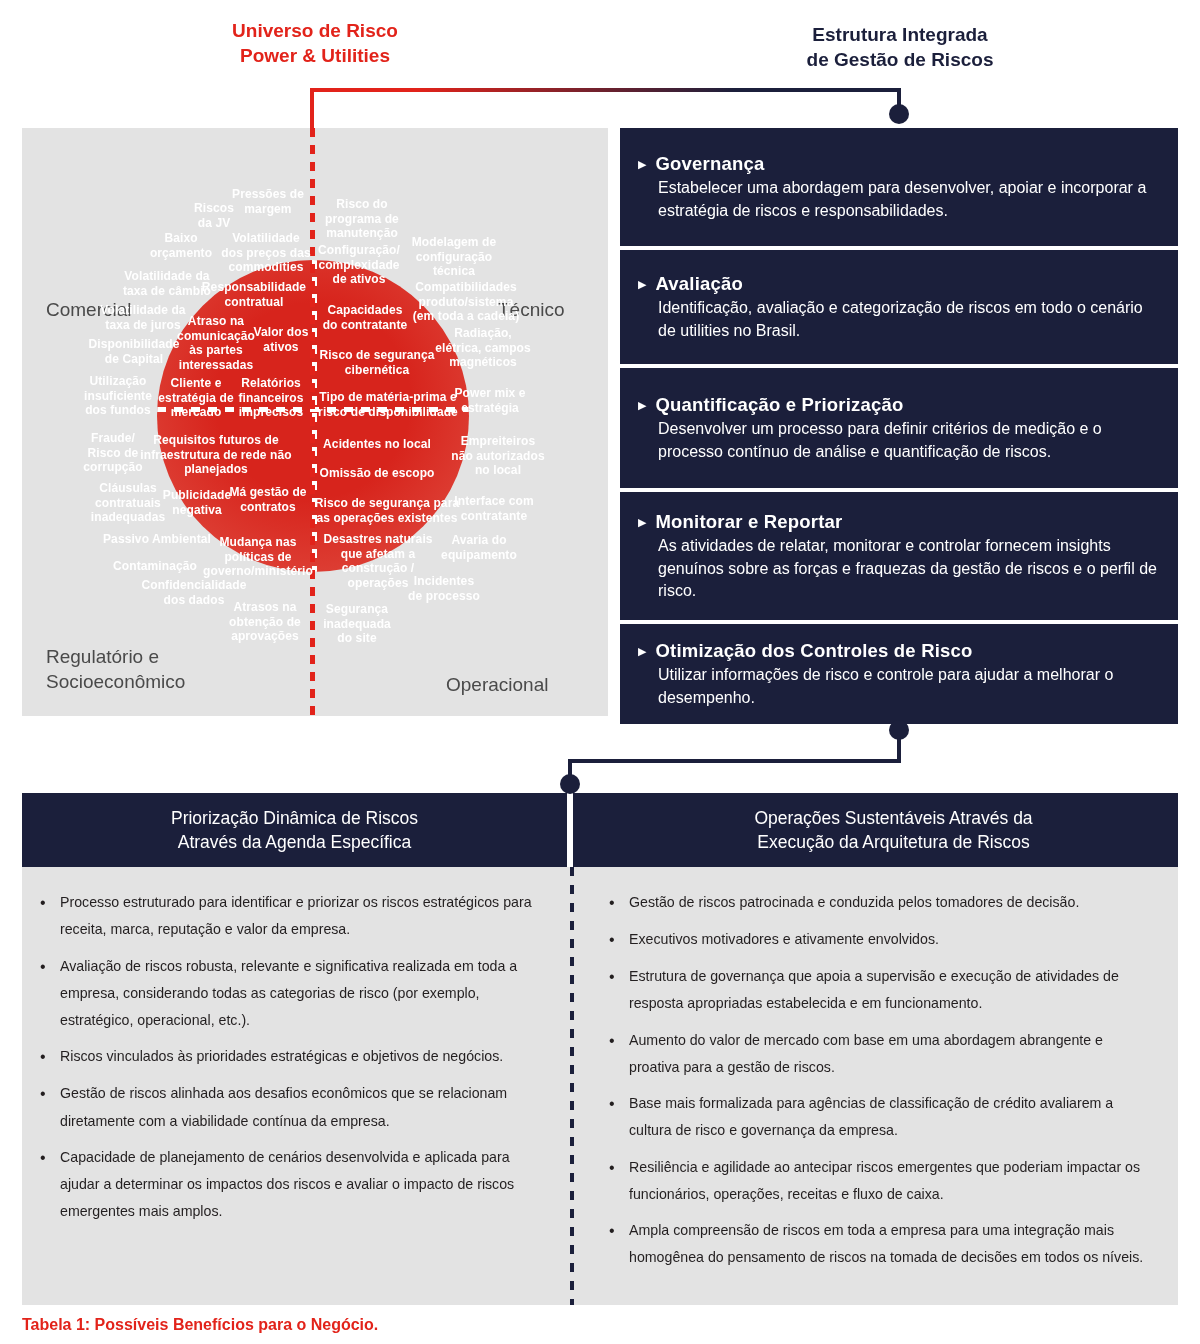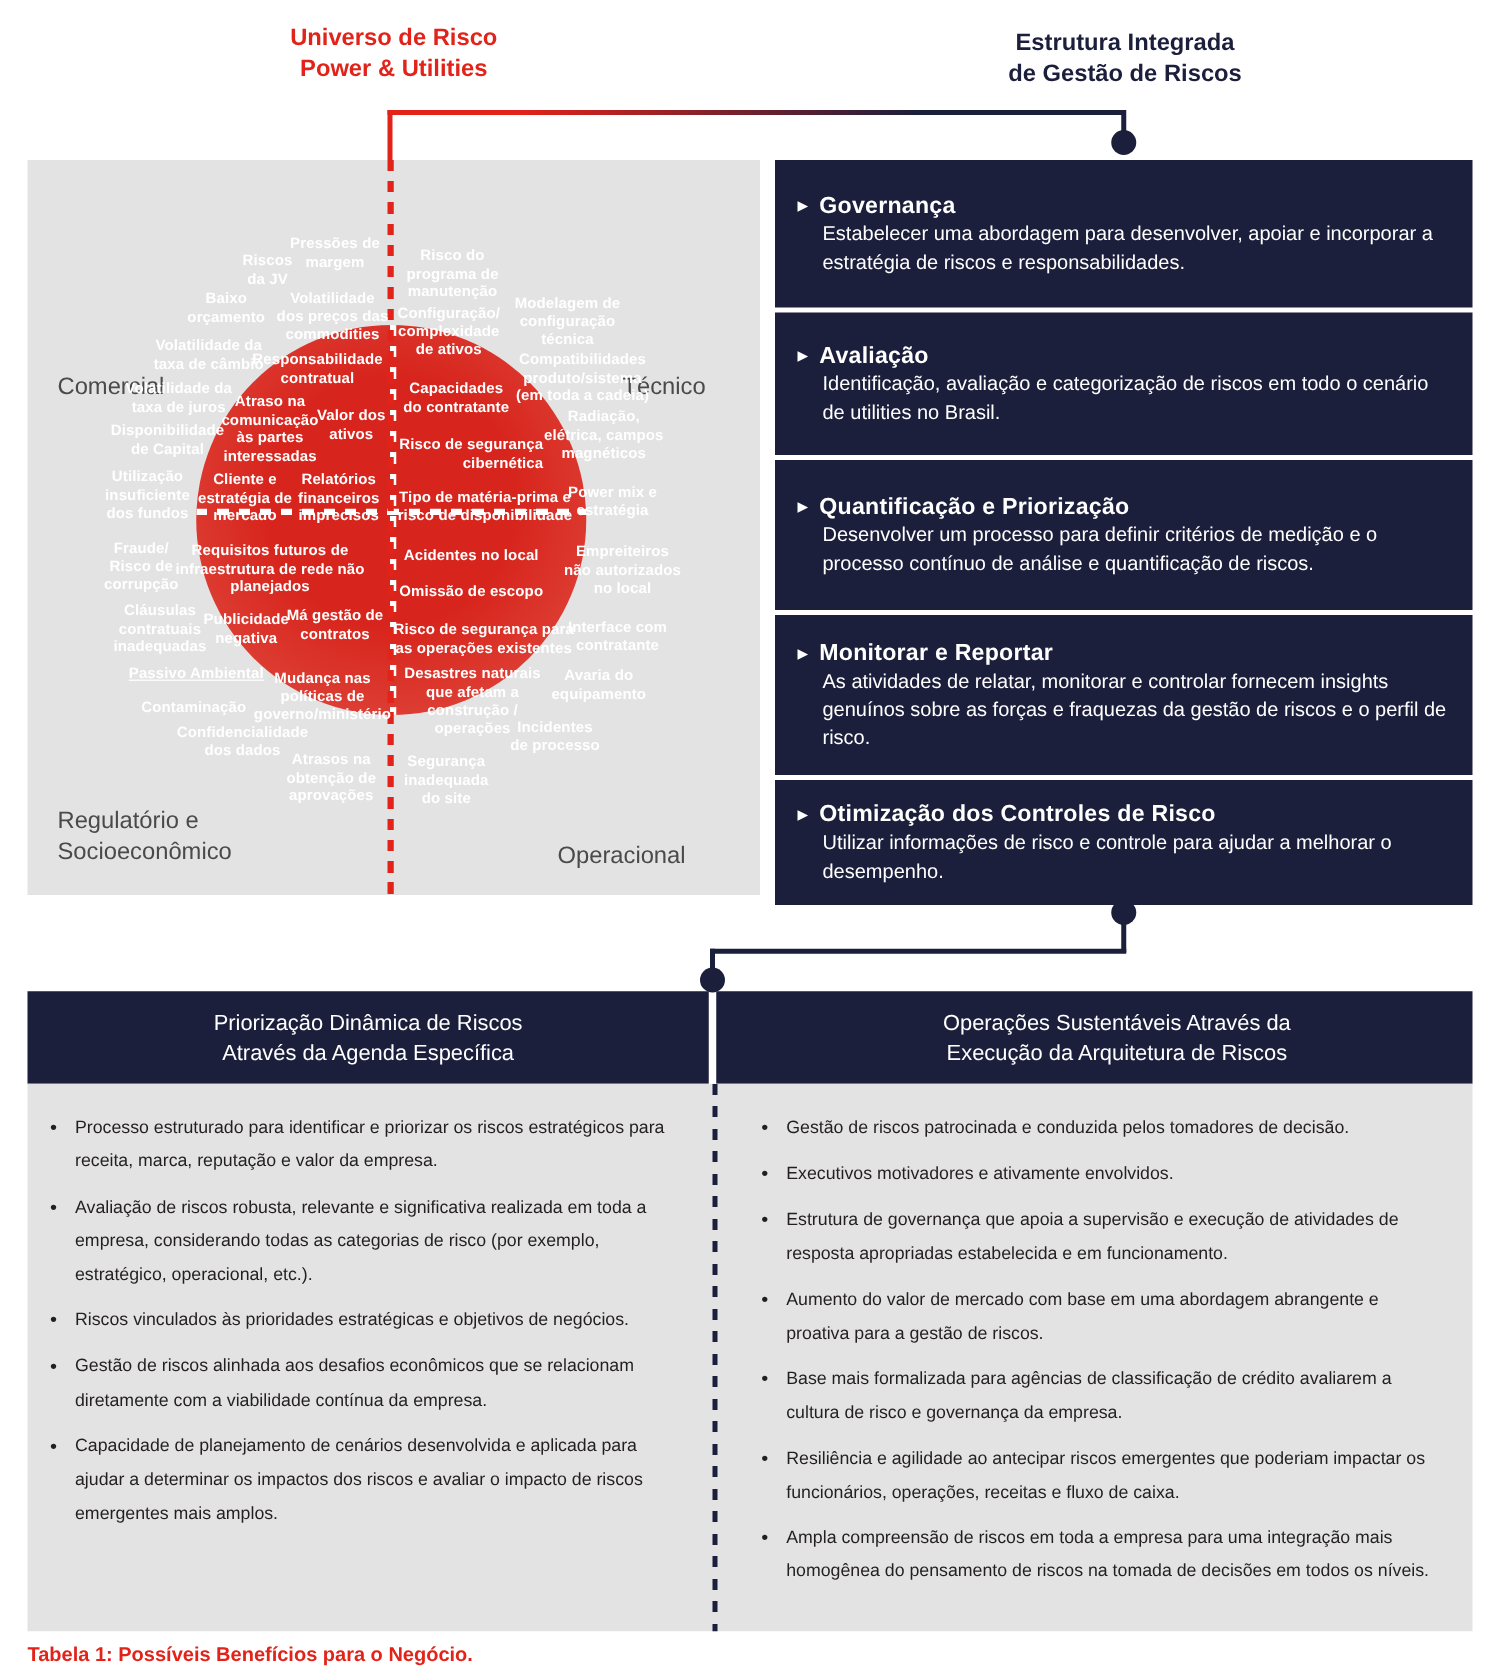--- a/index.html
+++ b/index.html
@@ -281,21 +281,21 @@
         </div>
         <div class="risk-label" style="left: 343px; top: 190px;">
           <div>Capacidades</div>
           <div>do contratante</div>
         </div>
         <div class="risk-label" style="left: 461px; top: 220px;">
           <div>Radiação,</div>
           <div>elétrica, campos</div>
           <div>magnéticos</div>
         </div>
-        <div class="risk-label" style="left: 355px; top: 235px; text-align: right;">
+        <div class="risk-label" style="left: 355px; top: 235px;">
           <div>Risco de segurança</div>
           <div>cibernética</div>
         </div>
         <div class="risk-label" style="left: 366px; top: 277px;">
           <div>Tipo de matéria-prima e</div>
           <div>risco de disponibilidade</div>
         </div>
         <div class="risk-label" style="left: 468px; top: 273px;">
           <div>Power mix e</div>
           <div>estratégia</div>
@@ -316,21 +316,21 @@
           <div>inadequadas</div>
         </div>
         <div class="risk-label" style="left: 175px; top: 375px;">
           <div>Publicidade</div>
           <div>negativa</div>
         </div>
         <div class="risk-label" style="left: 246px; top: 372px;">
           <div>Má gestão de</div>
           <div>contratos</div>
         </div>
-        <div class="risk-label" style="left: 135px; top: 411px; text-decoration: underline;">
+        <div class="risk-label" style="left: 135px; top: 411px;">
           <div>Passivo Ambiental</div>
         </div>
         <div class="risk-label" style="left: 236px; top: 410px; margin-top: 19px;">
           <div>Mudança nas</div>
           <div>políticas de</div>
           <div>governo/ministério</div>
         </div>
         <div class="risk-label" style="left: 133px; top: 438px;">
           <div>Contaminação</div>
         </div>

